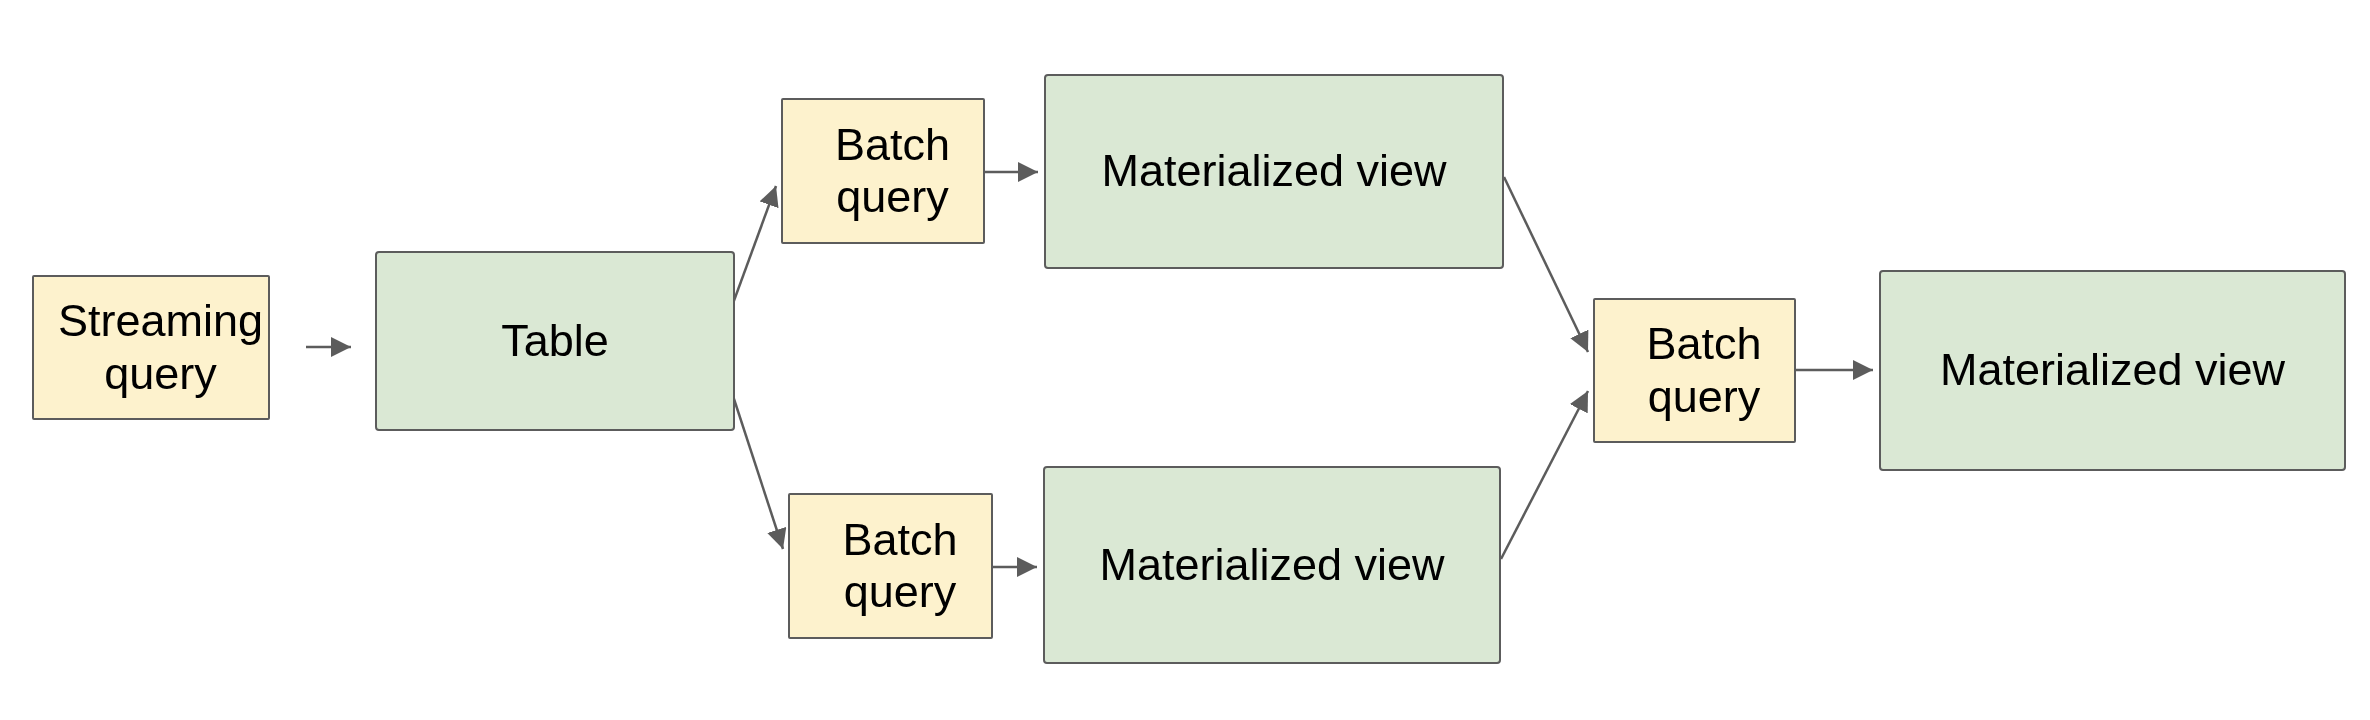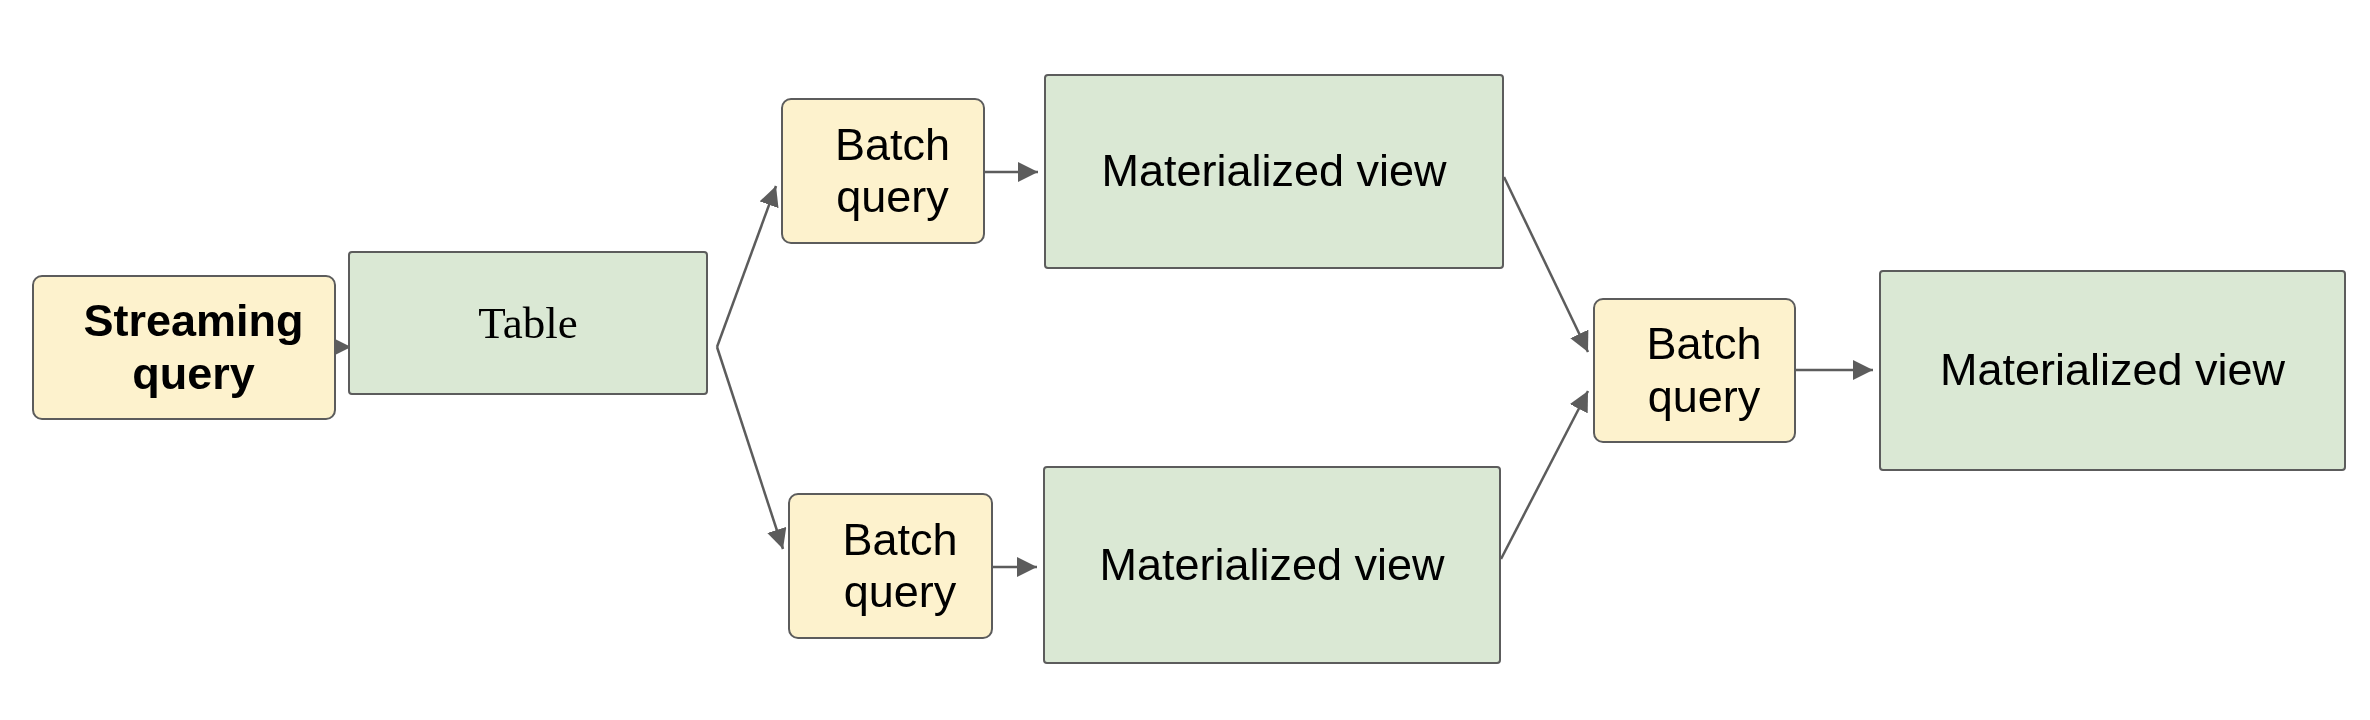--- a/index.html
+++ b/index.html
@@ -31,21 +31,21 @@
     justify-content: center;
     text-align: center;
     box-sizing: border-box;
     color: var(--text-color, #000000);
     font-size: 45px;
     line-height: 1.16;
   }
   .node.query {
     background: var(--query-fill, #fdf2cd);
     border: 2.5px solid var(--stroke, #5c5c5c);
-    border-radius: 10px;
+    border-radius: 2px;
     padding-left: 19px;
   }
   .node.data {
     background: var(--data-fill, #dae8d4);
     border: 2.5px solid var(--stroke, #5c5c5c);
     border-radius: 4px;
   }
   .node .label {
     padding: 0 18px;
   }
@@ -68,25 +68,25 @@
     <line class="edge" x1="306" y1="347" x2="351" y2="347" marker-end="url(#arrowhead)"></line>
     <line class="edge" x1="717" y1="347" x2="776" y2="186" marker-end="url(#arrowhead)"></line>
     <line class="edge" x1="717" y1="347" x2="783" y2="549" marker-end="url(#arrowhead)"></line>
     <line class="edge" x1="985" y1="172" x2="1038" y2="172" marker-end="url(#arrowhead)"></line>
     <line class="edge" x1="993" y1="567" x2="1037" y2="567" marker-end="url(#arrowhead)"></line>
     <line class="edge" x1="1504" y1="177" x2="1588" y2="352" marker-end="url(#arrowhead)"></line>
     <line class="edge" x1="1501" y1="559" x2="1588" y2="391" marker-end="url(#arrowhead)"></line>
     <line class="edge" x1="1796" y1="370" x2="1873" y2="370" marker-end="url(#arrowhead)"></line>
   </svg>
 
-  <div class="node query" style="left:32px; top:275px; width:304px; height:145px;font-weight:bold;">
+  <div class="node query" style="left:32px; top:275px; width:238px; height:145px;">
     <span class="label">Streaming query</span>
   </div>
 
-  <div class="node data" style="left:348px; top:251px; width:360px; height:144px;font-family:Liberation Serif, serif;">
+  <div class="node data" style="left:375px; top:251px; width:360px; height:180px;">
     <span class="label">Table</span>
   </div>
 
   <div class="node query" style="left:781px; top:98px; width:204px; height:146px;">
     <span class="label">Batch query</span>
   </div>
 
   <div class="node data" style="left:1044px; top:74px; width:460px; height:195px;">
     <span class="label">Materialized view</span>
   </div>

